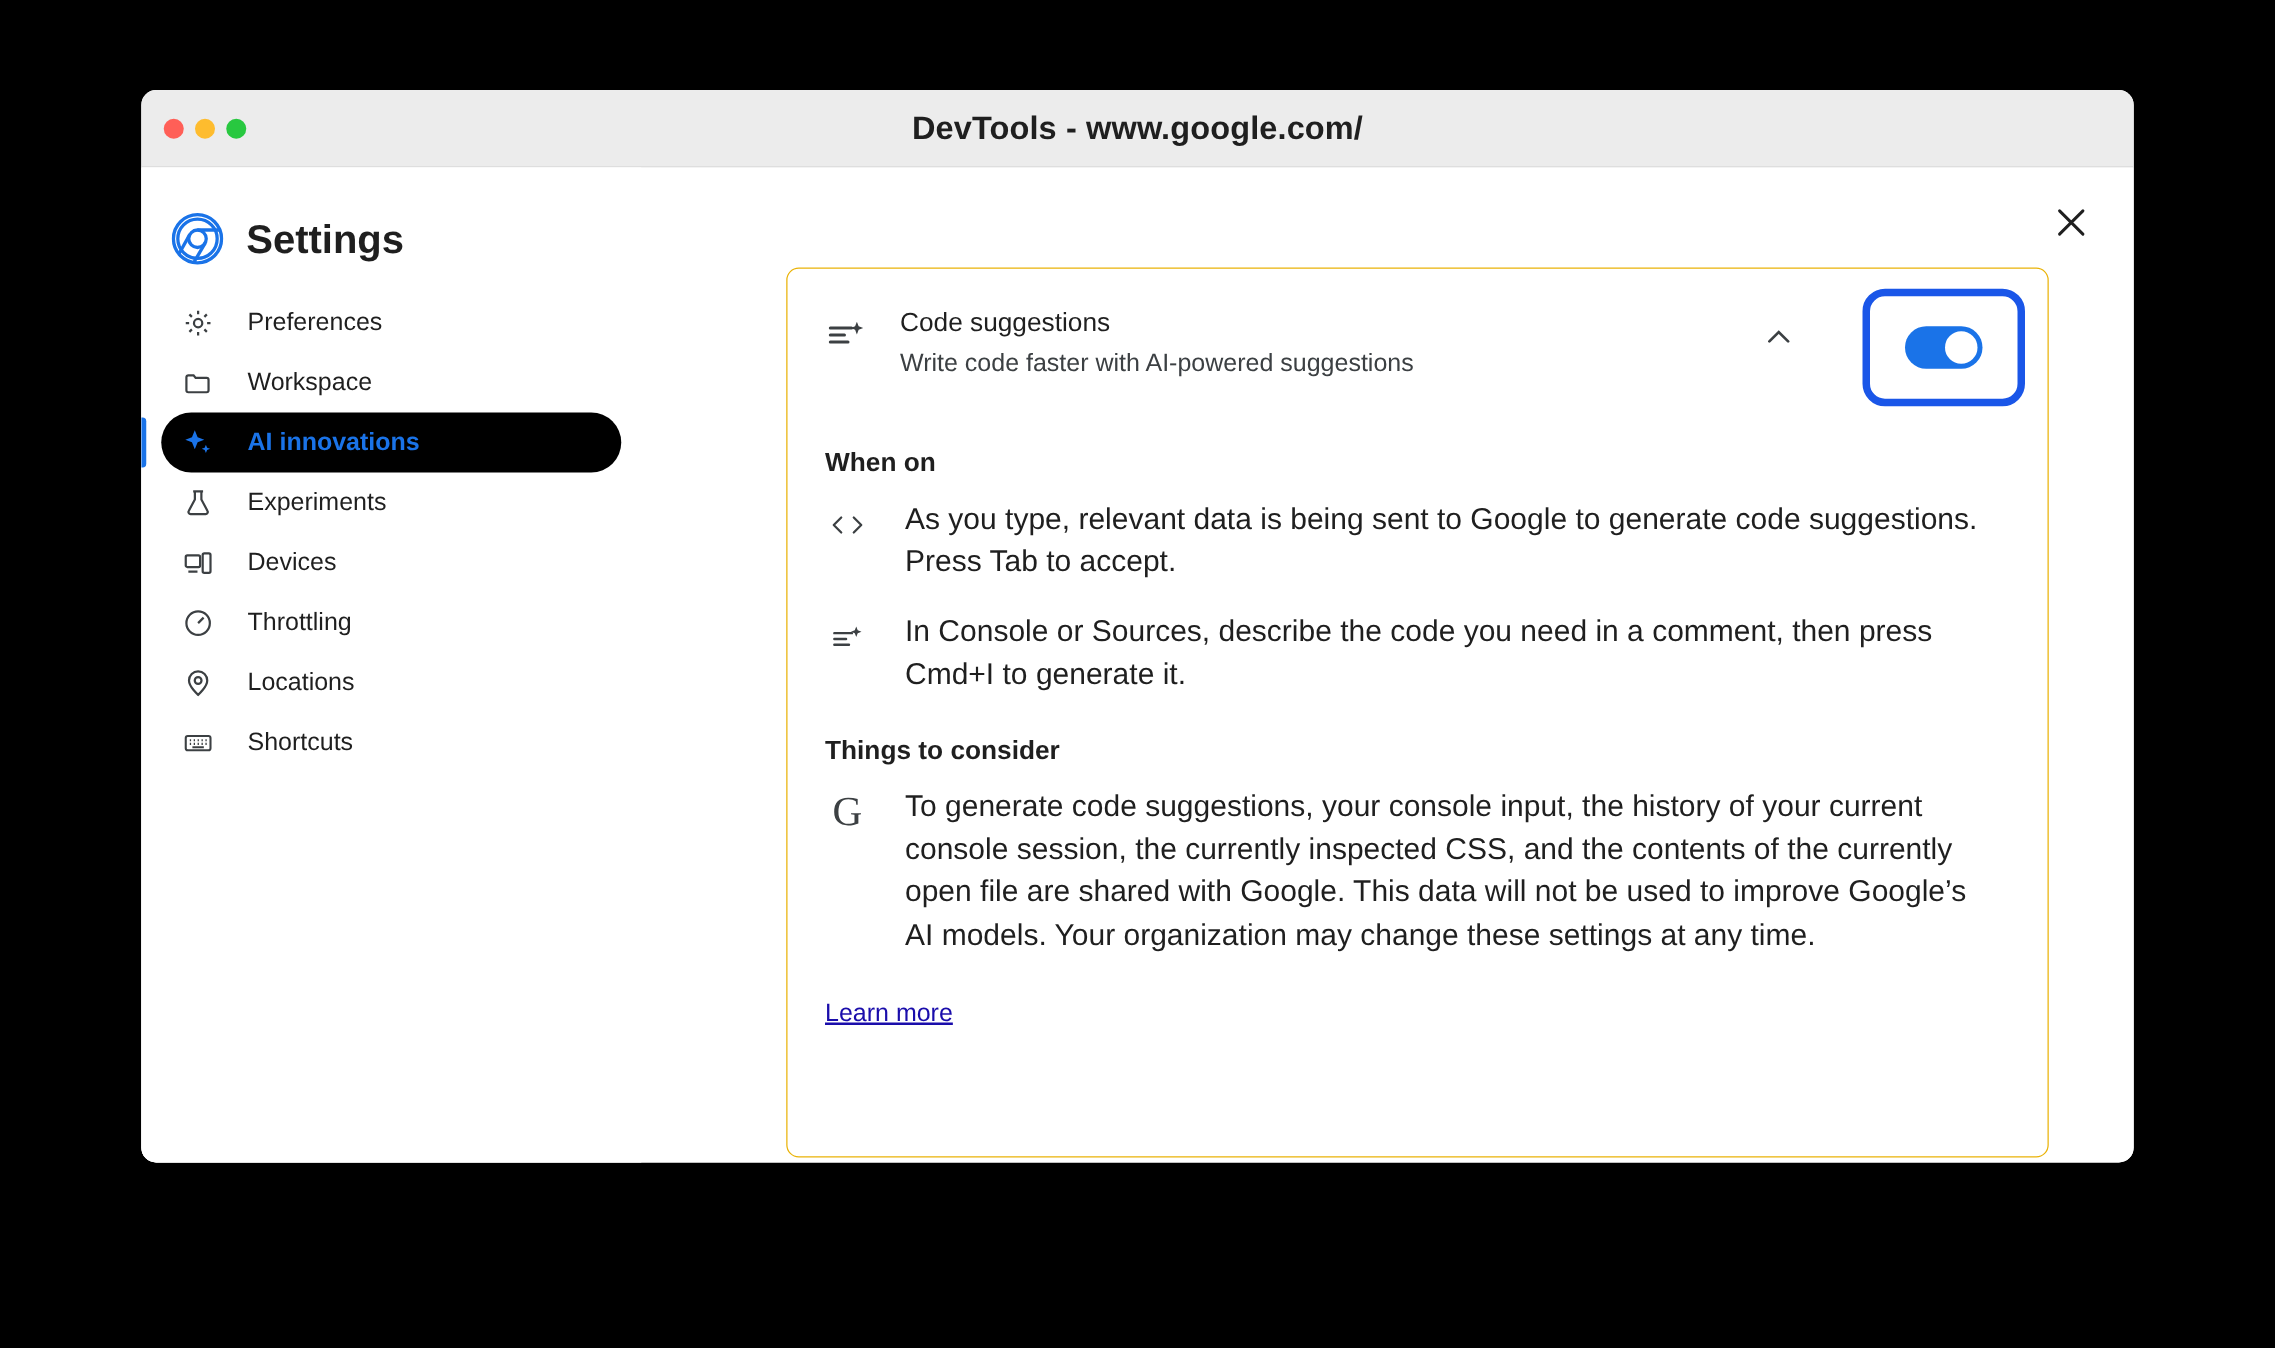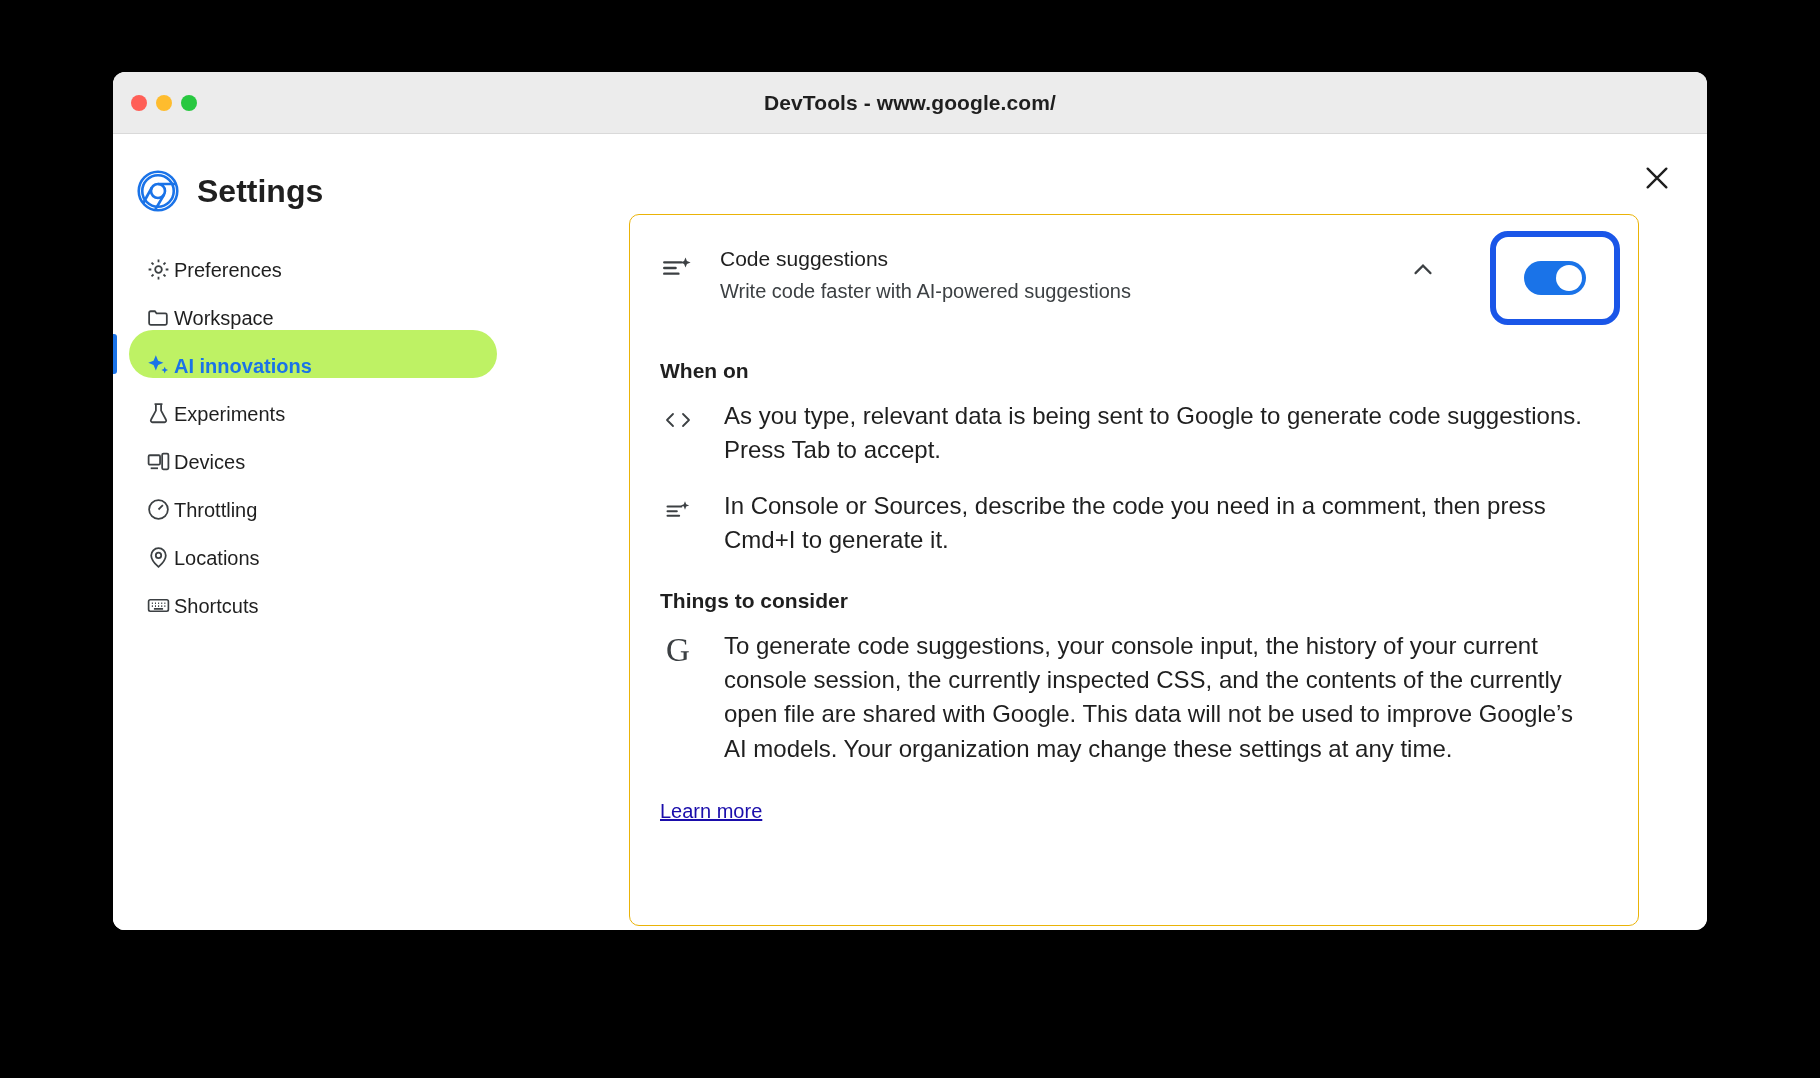--- a/index.html
+++ b/index.html
@@ -55,21 +55,21 @@
     border-radius: 50%;
     display: block;
   }
   .light.red { background: #ff5f57; }
   .light.yellow { background: #febc2e; }
   .light.green { background: #28c840; }
 
   .window-title {
     width: 100%;
     text-align: center;
-    font-size: 21px;
+    font-size: 26px;
     font-weight: bold;
     color: #1f1f1f;
     letter-spacing: 0.1px;
   }
 
   .window-body {
     position: relative;
     height: 797px;
     background: #ffffff;
   }
@@ -103,40 +103,40 @@
 
   .nav-list {
     margin-top: 22px;
     padding: 0 16px 0 16px;
     display: flex;
     flex-direction: column;
     gap: 0;
   }
   .nav-item {
     display: flex;
-    align-items: flex-end;
-    gap: 3px;
+    align-items: center;
+    gap: 27px;
     height: 48px;
     padding-left: 16px;
     border-radius: 24px;
     color: #1f1f1f;
     font-size: 20px;
     cursor: pointer;
     position: relative;
   }
   .nav-item .nav-icon {
     width: 26px;
     height: 26px;
     display: flex;
     align-items: center;
     justify-content: center;
     flex: 0 0 26px;
   }
   .nav-item.selected {
-    background: #bef264;
+    background: #000000;
     color: #1a73e8;
     font-weight: bold;
   }
   .nav-item.selected::before {
     content: "";
     position: absolute;
     left: -16px;
     top: 4px;
     bottom: 4px;
     width: 4px;

